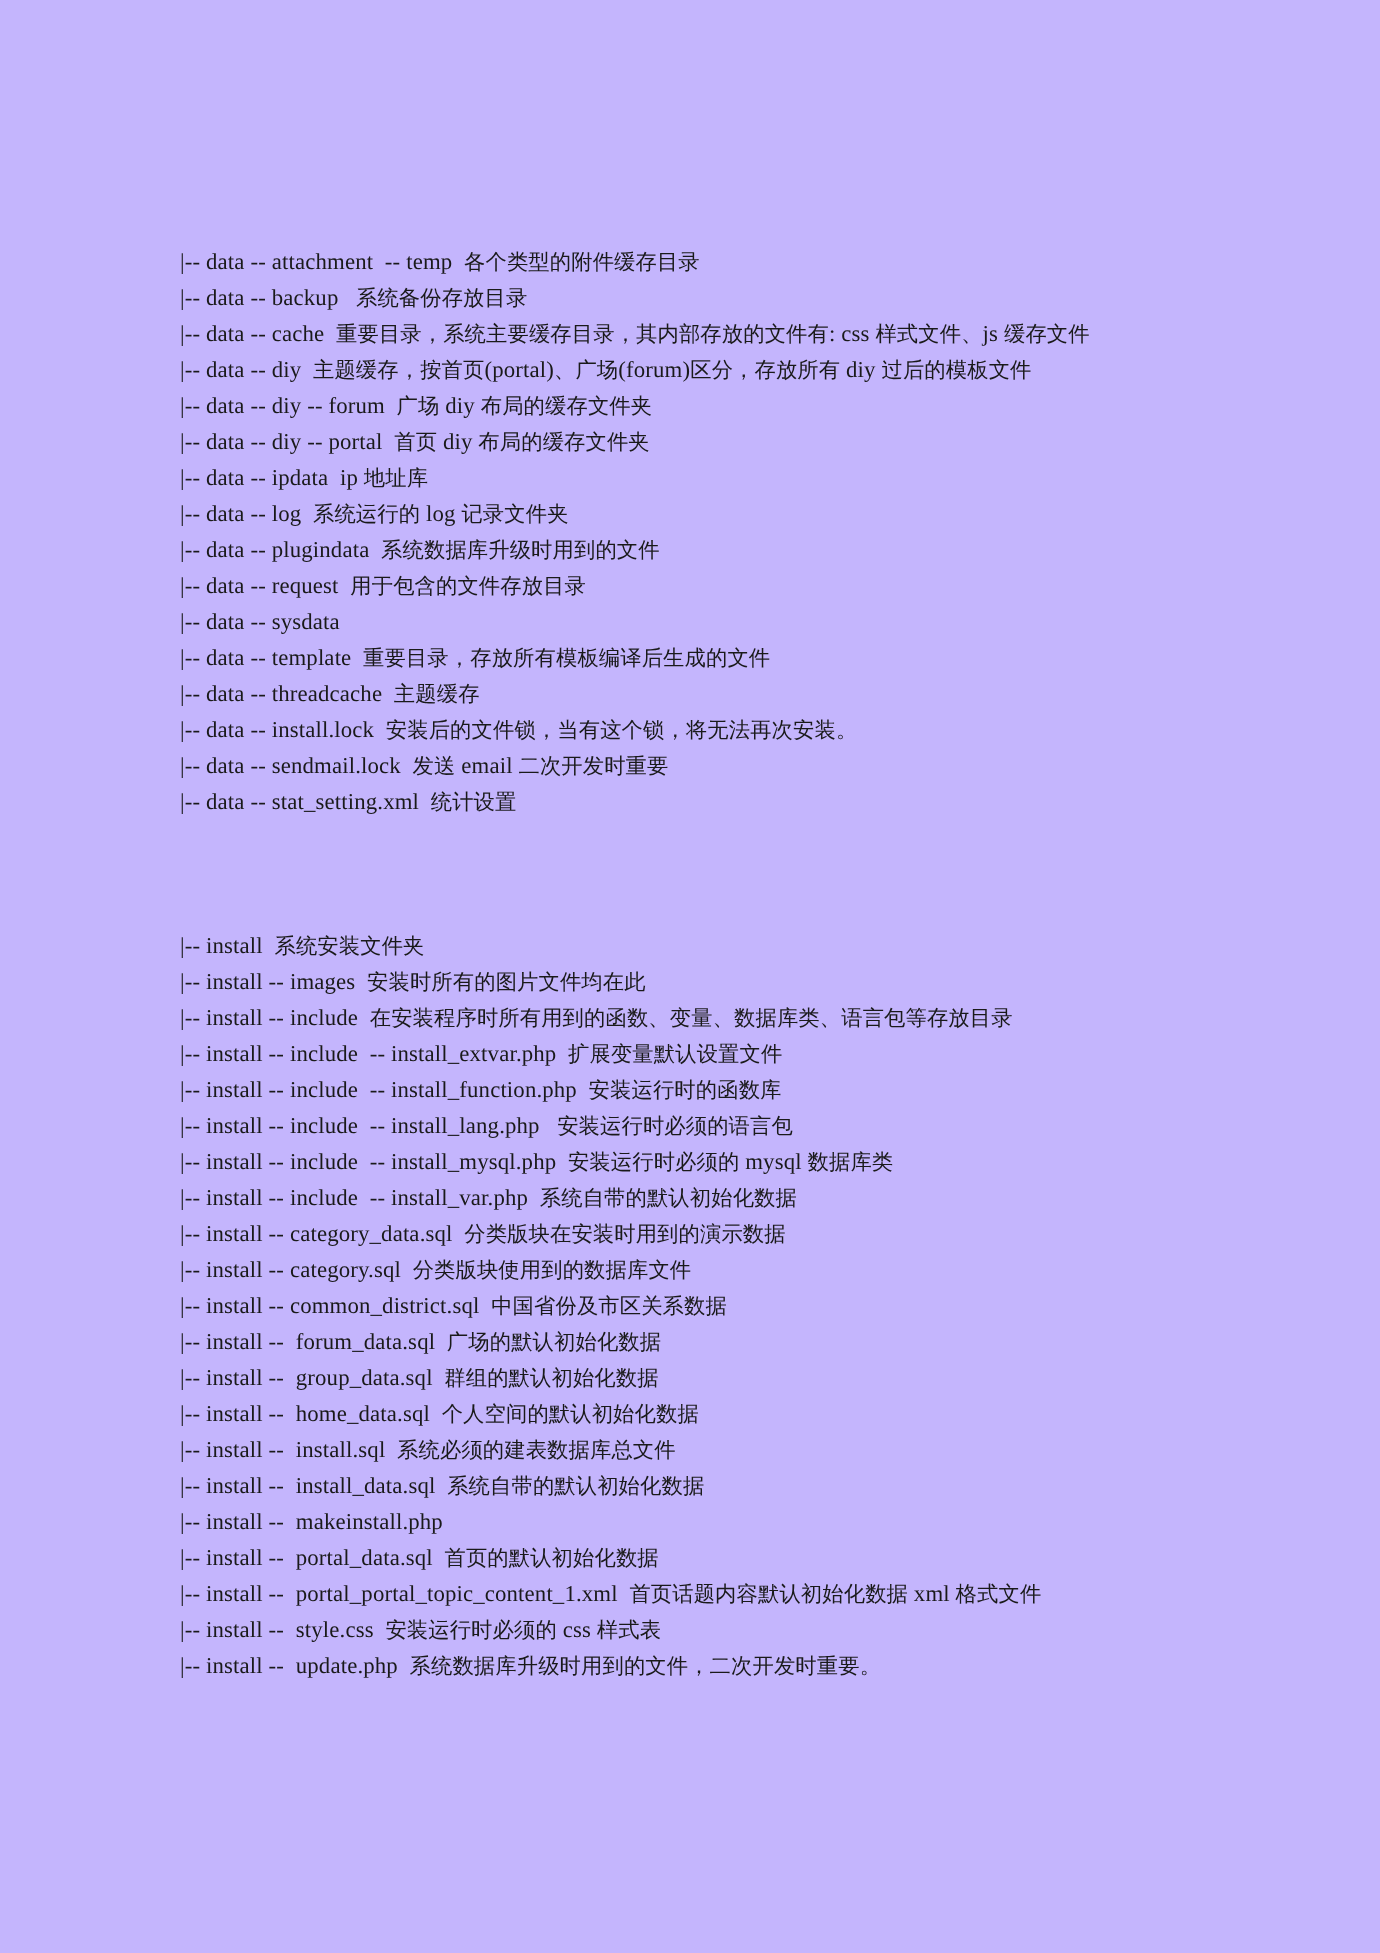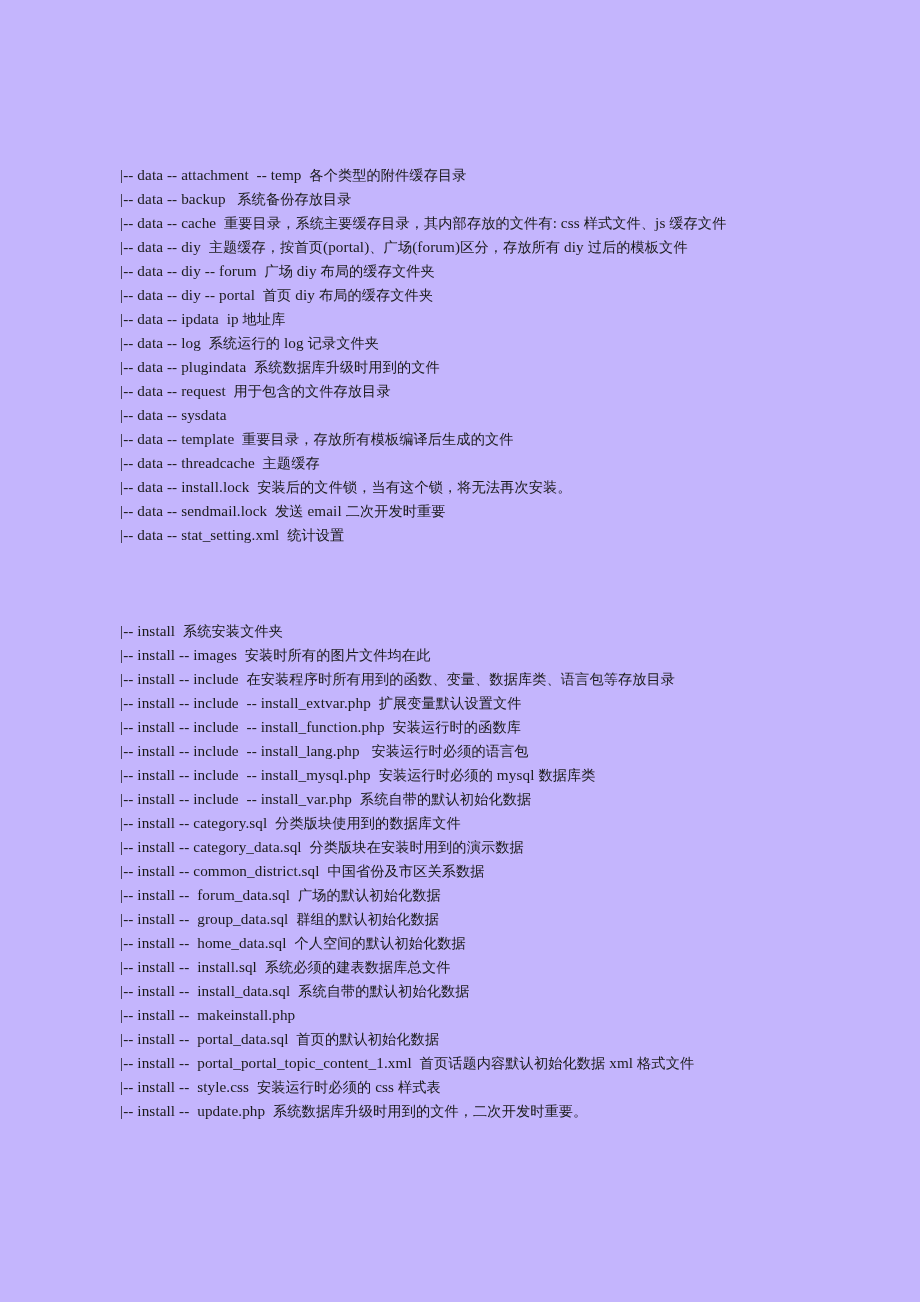--- a/index.html
+++ b/index.html
@@ -72,22 +72,22 @@
 
     <div>
       <div class="tree-line">|-- install  <span class="cjk">系统安装文件夹</span></div>
       <div class="tree-line">|-- install -- images  <span class="cjk">安装时所有的图片文件均在此</span></div>
       <div class="tree-line">|-- install -- include  <span class="cjk">在安装程序时所有用到的函数、变量、数据库类、语言包等存放目录</span></div>
       <div class="tree-line">|-- install -- include  -- install_extvar.php  <span class="cjk">扩展变量默认设置文件</span></div>
       <div class="tree-line">|-- install -- include  -- install_function.php  <span class="cjk">安装运行时的函数库</span></div>
       <div class="tree-line">|-- install -- include  -- install_lang.php   <span class="cjk">安装运行时必须的语言包</span></div>
       <div class="tree-line">|-- install -- include  -- install_mysql.php  <span class="cjk">安装运行时必须的</span> mysql <span class="cjk">数据库类</span></div>
       <div class="tree-line">|-- install -- include  -- install_var.php  <span class="cjk">系统自带的默认初始化数据</span></div>
+      <div class="tree-line">|-- install -- category_data.sql  <span class="cjk">分类版块在安装时用到的演示数据</span></div>
       <div class="tree-line">|-- install -- category.sql  <span class="cjk">分类版块使用到的数据库文件</span></div>
-      <div class="tree-line">|-- install -- category_data.sql  <span class="cjk">分类版块在安装时用到的演示数据</span></div>
       <div class="tree-line">|-- install -- common_district.sql  <span class="cjk">中国省份及市区关系数据</span></div>
       <div class="tree-line">|-- install --  forum_data.sql  <span class="cjk">广场的默认初始化数据</span></div>
       <div class="tree-line">|-- install --  group_data.sql  <span class="cjk">群组的默认初始化数据</span></div>
       <div class="tree-line">|-- install --  home_data.sql  <span class="cjk">个人空间的默认初始化数据</span></div>
       <div class="tree-line">|-- install --  install.sql  <span class="cjk">系统必须的建表数据库总文件</span></div>
       <div class="tree-line">|-- install --  install_data.sql  <span class="cjk">系统自带的默认初始化数据</span></div>
       <div class="tree-line">|-- install --  makeinstall.php</div>
       <div class="tree-line">|-- install --  portal_data.sql  <span class="cjk">首页的默认初始化数据</span></div>
       <div class="tree-line">|-- install --  portal_portal_topic_content_1.xml  <span class="cjk">首页话题内容默认初始化数据</span> xml <span class="cjk">格式文件</span></div>
       <div class="tree-line">|-- install --  style.css  <span class="cjk">安装运行时必须的</span> css <span class="cjk">样式表</span></div>

